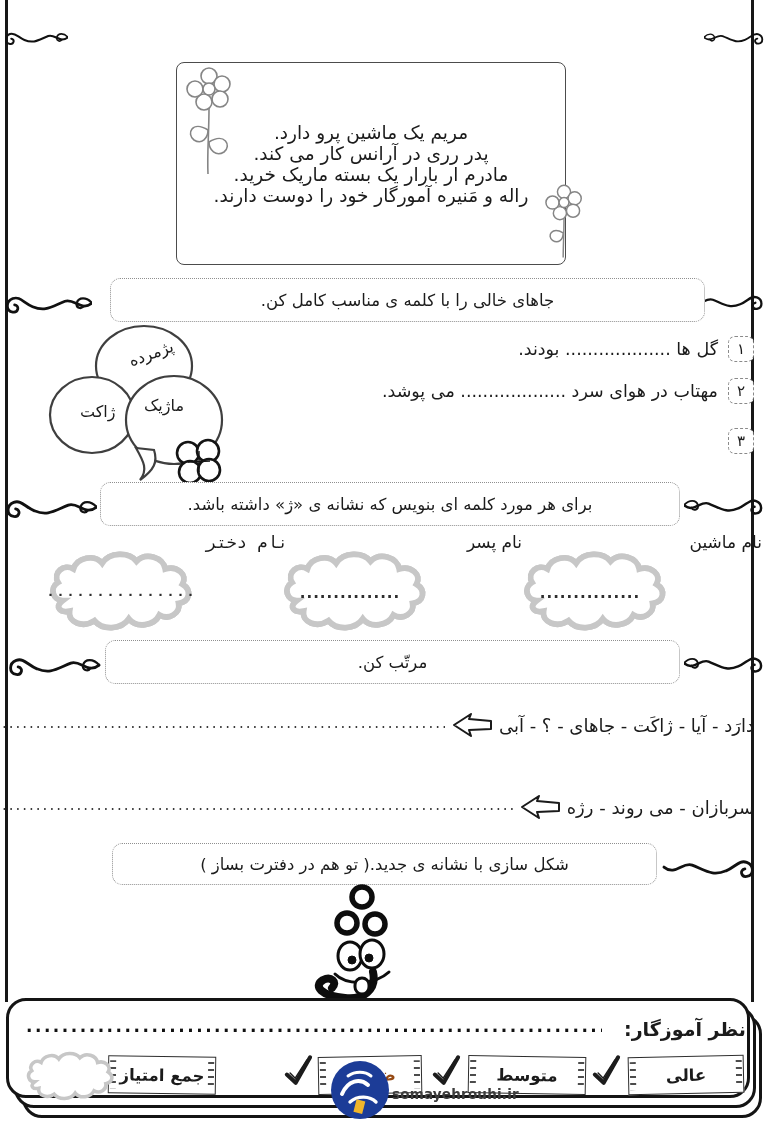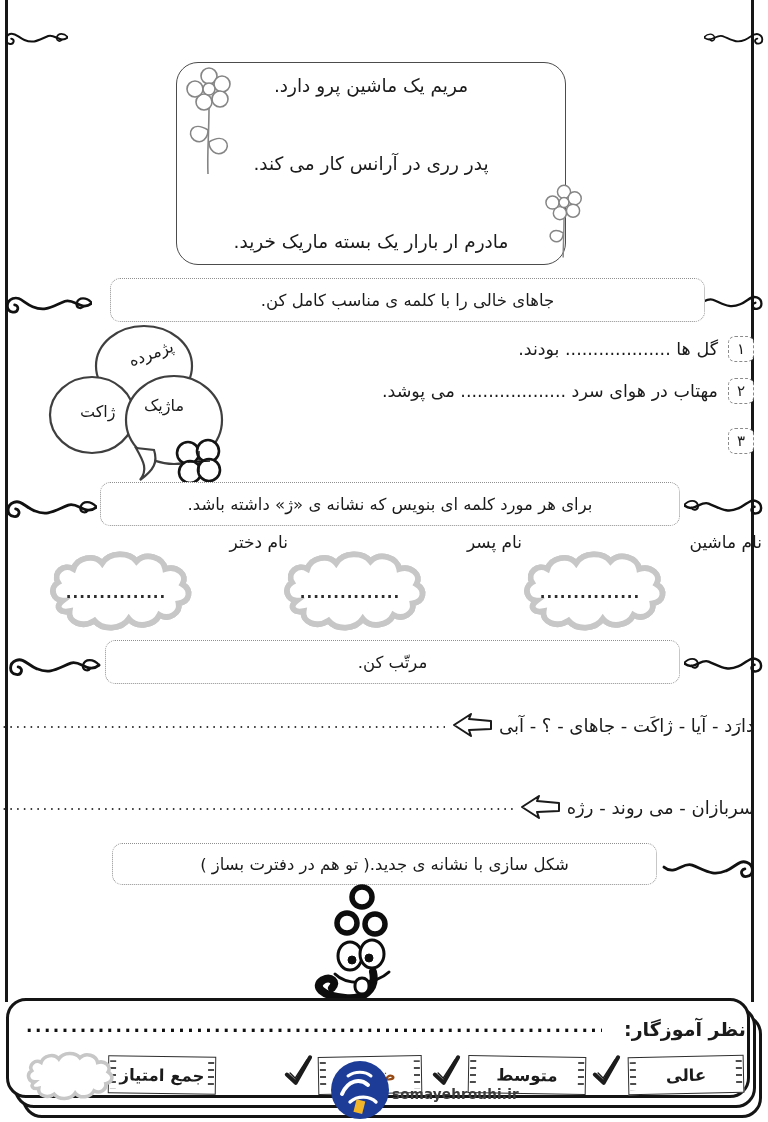--- a/index.html
+++ b/index.html
@@ -11,23 +11,23 @@
   .edge.l { left:5px; } .edge.r { left:751px; }
 
   .dotted-box { position:absolute; border:1.3px dotted #8f8f8f; border-radius:10px;
     display:flex; align-items:center; justify-content:center; background:#fff;
     font-size:16.5px; direction:rtl; text-align:center; padding:4px 14px; }
 
   .swirl { position:absolute; }
   .swirl.flip { transform:scaleX(-1); }
 
   .poembox { position:absolute; left:176px; top:62px; width:390px; height:203px;
-    border:1.5px solid #4c4c4c; border-radius:22px; background:#fff;
-    direction:rtl; display:flex; flex-direction:column; justify-content:space-between;
-    padding:12px 30px; }
+    border:1.5px solid #4c4c4c; border-radius:8px; background:#fff;
+    direction:rtl; display:flex; flex-direction:column; justify-content:center;
+    padding:4px 30px; }
   .poembox .pline { font-size:18.5px; text-align:center; white-space:nowrap; }
 
   .flower { position:absolute; }
 
   .item { position:absolute; right:14px; direction:rtl; display:flex; align-items:center; gap:10px; }
   .badge { width:26px; height:26px; border:1.4px dashed #8a8a8a; border-radius:7px;
     display:flex; align-items:center; justify-content:center; font-size:15px; background:#fff; flex:0 0 auto; }
   .item .itxt { font-size:17.5px; white-space:nowrap; }
 
   .cloverwrap { position:absolute; left:36px; top:320px; width:205px; height:165px; }
@@ -80,20 +80,21 @@
   </svg>
   <svg class="swirl flip" style="left:704px;top:22px;" width="62" height="32" viewBox="0 0 100 34">
     <path d="M100,16 C88,26 80,10 70,14 C55,20 48,26 34,20 C24,16 20,8 12,11 C4,14 4,25 12,26 C18,27 20,19 14,18" fill="none" stroke="#111" stroke-width="3" stroke-linecap="round"></path>
     <path d="M100,16 C94,9 85,9 83,16 C82,21 88,24 91,19" fill="none" stroke="#111" stroke-width="2.4" stroke-linecap="round"></path>
   </svg>
 
   <div class="poembox">
     <div class="pline">مریم یک ماشین پرو دارد.</div>
     <div class="pline">پدر رری در آرانس کار می کند.</div>
     <div class="pline">مادرم ار بارار یک بسته ماریک خرید.</div>
+    <div class="pline">راله و مَنیره آمورگار خود را دوست دارند.</div>
   </div>
   <svg class="flower" style="left:178px;top:66px;" width="62" height="110" viewBox="0 0 62 110">
     <g fill="#fff" stroke="#858585" stroke-width="1.6">
       <circle cx="31" cy="10" r="8"></circle>
         <circle cx="44" cy="18" r="8"></circle>
         <circle cx="42" cy="33" r="8"></circle>
       <circle cx="26" cy="36" r="8"></circle>
         <circle cx="17" cy="23" r="8"></circle>
         <circle cx="31" cy="23" r="6"></circle>
       <path d="M31,42 C31,68 29,88 30,108" fill="none"></path>
@@ -180,21 +181,21 @@
     <div class="cdots" style="left:18px;">...............</div>
   </div>
   <div class="cloudcell" style="left:262px;top:534px;">
     <div class="clabel">نام پسر</div>
     <svg class="cloud" width="175" height="86" viewBox="0 0 160 90">
       <use href="#cp1" fill="#fff" stroke="#c7c7c7" stroke-width="6"></use>
       <use href="#cp1" fill="#fff" stroke="#7c7c7c" stroke-width="2.2"></use>
     </svg>
     <div class="cdots" style="left:18px;">...............</div>
   </div>
-  <div class="cloudcell" style="left:28px;top:534px;">
+  <div class="cloudcell" style="left:28px;top:534px;font-family:Liberation Mono, monospace;">
     <div class="clabel">نام دختر</div>
     <svg class="cloud" width="175" height="86" viewBox="0 0 160 90">
       <use href="#cp1" fill="#fff" stroke="#c7c7c7" stroke-width="6"></use>
       <use href="#cp1" fill="#fff" stroke="#7c7c7c" stroke-width="2.2"></use>
     </svg>
     <div class="cdots" style="left:18px;">...............</div>
   </div>
 
   <svg class="swirl" style="left:2px;top:650px;" width="100" height="32" viewBox="0 0 100 34">
     <path d="M100,16 C88,26 80,10 70,14 C55,20 48,26 34,20 C24,16 20,8 12,11 C4,14 4,25 12,26 C18,27 20,19 14,18" fill="none" stroke="#111" stroke-width="3" stroke-linecap="round"></path>

